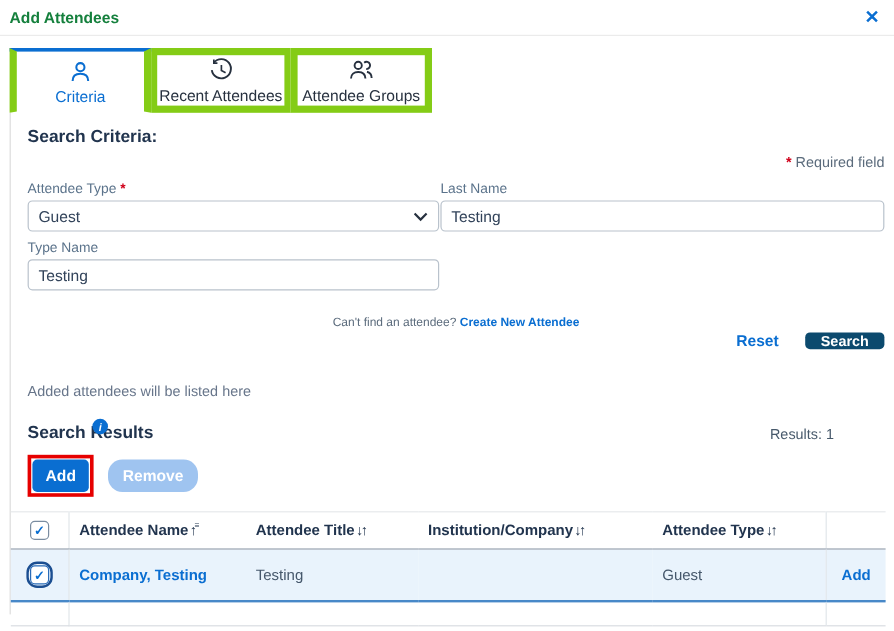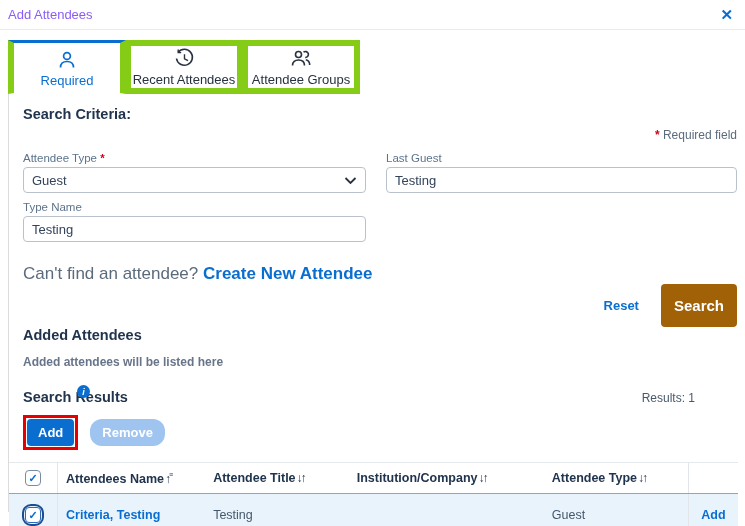--- a/index.html
+++ b/index.html
@@ -4,61 +4,61 @@
 <style>
   * { box-sizing: border-box; }
   html,body { margin:0; padding:0; }
   body {
     width:745px; height:526px; background:#ffffff; overflow:hidden;
     font-family:"Liberation Sans", sans-serif; color:#32435a; font-size:13px;
   }
   
   .titlebar { height:30px; display:flex; align-items:center; justify-content:space-between;
     padding:0 12px 0 8px; border-bottom:1px solid #ebebeb; }
-  .dlg-title { font-weight:normal; font-size:13px; color:#8b5cf6; }
+  .dlg-title { font-weight:bold; font-size:13px; color:#15803d; }
   .close-x { color:#0a6ed1; font-size:15px; font-weight:bold; cursor:pointer; line-height:1; }
 
   
   .tabs { display:flex; margin:10px 0 0 8px; }
   .tab { width:118px; height:54px; border:6px solid #84cc16; background:#fff; margin-left:-1px;
     display:flex; flex-direction:column; align-items:center; justify-content:center; gap:3px;
     font-size:13px; color:#27313f; cursor:pointer; }
   .tab:first-child { margin-left:0; }
   .tab.active { border-top:3px solid #0a6ed1; border-bottom:1px solid #fff; color:#0a6ed1; position:relative; z-index:2; }
   .tab .ticon { height:21px; display:flex; align-items:flex-end; }
 
   
   .content { position:relative; margin-left:8px; border-left:1px solid #dcdcdc;
     padding:12px 8px 0 14px; height:418px; }
 
   h3.section { font-size:14.5px; font-weight:bold; color:#21344e; margin:0; }
   .req-note { text-align:right; font-size:12px; color:#5b6b7c; margin-top:6px; }
   .req-star { color:#d0021b; font-weight:bold; }
 
-  .form-grid { display:flex; flex-wrap:wrap; column-gap:20px; margin-top:2px; }
+  .form-grid { display:flex; flex-wrap:wrap; column-gap:1px; margin-top:2px; }
   .col-l { width:343px; }
   .col-r { flex:1; }
   .field-label { font-size:11.5px; color:#5b738b; margin:8px 0 3px 0; }
   .inputbox { width:100%; height:26px; border:1px solid #b9c2cc; border-radius:4px;
     padding:0 8px; font-size:13px; color:#32435a; font-family:"Liberation Sans", sans-serif;
     background:#fff; outline:none; }
   .selectbox { width:100%; height:26px; border:1px solid #b9c2cc; border-radius:4px;
     padding:0 8px; display:flex; align-items:center; justify-content:space-between;
     background:#fff; cursor:pointer; }
 
-  .find-row { text-align:left; font-size:17px; color:#5b6b7c; margin-top:22px; }
+  .find-row { text-align:center; font-size:10px; color:#5b6b7c; margin-top:22px; }
   .link { color:#0a6ed1; font-weight:bold; text-decoration:none; cursor:pointer; }
   .action-row { display:flex; justify-content:flex-end; align-items:center; gap:16px; }
   .reset-btn { color:#0a6ed1; font-weight:bold; font-size:13px; background:none; border:none; cursor:pointer;
     font-family:"Liberation Sans", sans-serif; }
-  .search-btn { background:#a16207; color:#fff; font-weight:bold; font-size:15px; border:none;
-    border-radius:4px; padding:13px 13px; cursor:pointer; font-family:"Liberation Sans", sans-serif; }
+  .search-btn { background:#0c4a6e; color:#fff; font-weight:bold; font-size:12px; border:none;
+    border-radius:4px; padding:0 13px; cursor:pointer; font-family:"Liberation Sans", sans-serif; }
 
   .added-head { margin-top:20px; }
-  .empty-text { font-size:12px; color:#67758a; margin:12px 0 0 0;font-weight:bold; }
+  .empty-text { font-size:12px; color:#67758a; margin:27px 0 0 0; }
 
   .results-head { display:flex; justify-content:space-between; align-items:flex-end; margin-top:20px; }
   .sr-wrap { position:relative; display:inline-block; }
   .info-badge { position:absolute; left:54px; top:-4px; width:13px; height:13px; border-radius:50%;
     background:#0a6ed1; color:#fff; font-size:9px; font-style:italic; font-weight:bold;
     display:flex; align-items:center; justify-content:center; z-index:3; }
   .results-label { font-size:12px; color:#47596b; margin-right:42px; }
 
   .btn-row { display:flex; align-items:center; margin-top:10px; }
   .red-box { border:3px solid #e60000; padding:1px; display:inline-block; }
@@ -105,21 +105,21 @@
   </div>
 
   <div class="tabs">
     <div class="tab active">
       <span class="ticon">
         <svg width="20" height="20" viewBox="0 0 20 20" fill="none" stroke="#0a6ed1" stroke-width="1.7">
           <circle cx="10" cy="6" r="3.4"></circle>
           <path d="M3.5 17.5 C3.5 13.5 6 11.5 10 11.5 C14 11.5 16.5 13.5 16.5 17.5"></path>
         </svg>
       </span>
-      <span>Required</span>
+      <span>Criteria</span>
     </div>
     <div class="tab">
       <span class="ticon">
         <svg width="21" height="21" viewBox="0 0 21 21" fill="none" stroke="#27313f" stroke-width="1.6">
           <path d="M4.2 4.2 A8 8 0 1 1 2.5 10.5"></path>
           <path d="M4.2 1.6 L4.2 4.6 L7.2 4.6" stroke-width="1.4"></path>
           <path d="M10.5 6.2 L10.5 10.8 L14 12.6" stroke-width="1.4"></path>
         </svg>
       </span>
       <span>Recent Attendees</span>
@@ -154,41 +154,40 @@
         <div class="selectbox">
           <span>Guest</span>
           <span>
             <svg width="13" height="9" viewBox="0 0 13 9" fill="none" stroke="#27313f" stroke-width="1.8">
               <path d="M1.5 2 L6.5 7 L11.5 2"></path>
             </svg>
           </span>
         </div>
       </div>
       <div class="col-r">
-        <div class="field-label">Last Guest</div>
+        <div class="field-label">Last Name</div>
         <input class="inputbox" type="text" value="Testing" style="">
       </div>
       <div class="col-l">
         <div class="field-label">Type Name</div>
         <input class="inputbox" type="text" value="Testing" style="">
       </div>
       <div class="col-r"></div>
     </div>
 
     <div class="find-row">
       <span>Can't find an attendee?</span>
       <span class="link">Create New Attendee</span>
     </div>
 
     <div class="action-row">
       <button class="reset-btn">Reset</button>
       <button class="search-btn">Search</button>
     </div>
 
-    <h3 class="section added-head">Added Attendees</h3>
     <p class="empty-text">Added attendees will be listed here</p>
 
     <div class="results-head">
       <span class="sr-wrap">
         <h3 class="section">Search Results</h3>
         <span class="info-badge">i</span>
       </span>
       <span class="results-label">Results: 1</span>
     </div>
 
@@ -201,21 +200,21 @@
 
     <table class="results">
       <thead>
         <tr>
           <th class="col-cb">
             <span class="checkbox">
               <span>✓</span>
             </span>
           </th>
           <th class="col-name">
-            <span>Attendees Name</span><span class="sort"><span>↑</span><span class="sort-lines">≡</span></span>
+            <span>Attendee Name</span><span class="sort"><span>↑</span><span class="sort-lines">≡</span></span>
           </th>
           <th class="col-title">
             <span>Attendee Title</span><span class="sort">↓↑</span>
           </th>
           <th class="col-inst">
             <span>Institution/Company</span><span class="sort">↓↑</span>
           </th>
           <th class="col-type">
             <span>Attendee Type</span><span class="sort">↓↑</span>
           </th>
@@ -224,21 +223,21 @@
       </thead>
       <tbody>
         <tr class="data-row">
           <td class="col-cb">
             <span class="cb-ring">
               <span class="checkbox">
                 <span>✓</span>
               </span>
             </span>
           </td>
-          <td class="col-name"><span class="name-link">Criteria, Testing</span></td>
+          <td class="col-name"><span class="name-link">Company, Testing</span></td>
           <td class="col-title"><span class="cell-text">Testing</span></td>
           <td class="col-inst"><span class="cell-text"></span></td>
           <td class="col-type"><span class="cell-text">Guest</span></td>
           <td class="col-act"><span class="link">Add</span></td>
         </tr>
         <tr class="empty-row">
           <td class="col-cb"></td>
           <td class="col-name"></td>
           <td class="col-title"></td>
           <td class="col-inst"></td>

